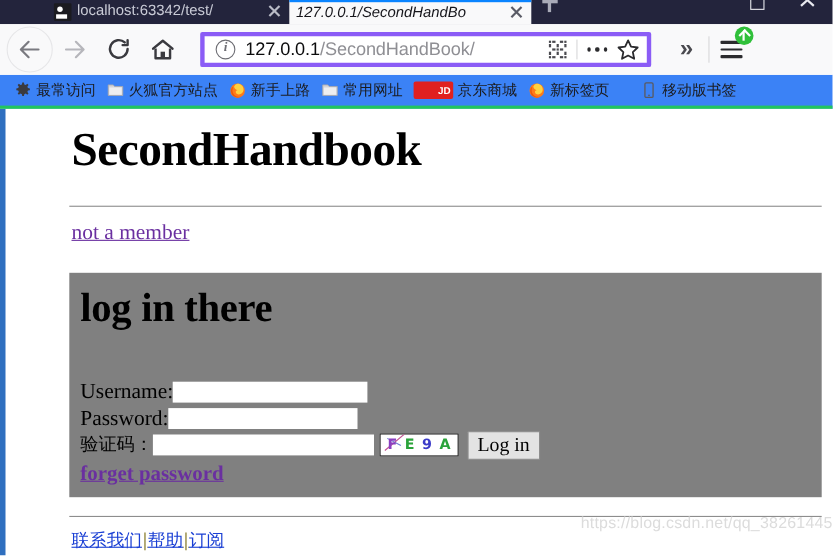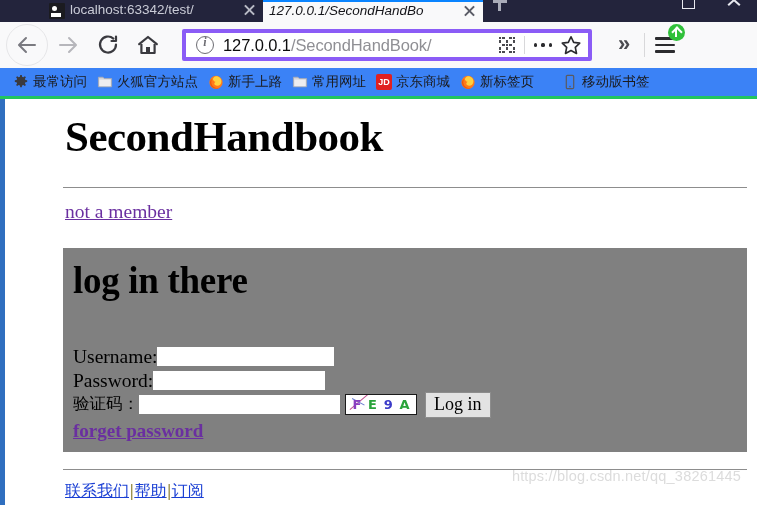--- a/index.html
+++ b/index.html
@@ -312,20 +312,21 @@
   .ico-jd {
     width: 16px; height: 16px;
     background: #e02020;
     border-radius: 2px;
     color: #fff;
     font-size: 9px;
     font-weight: 700;
     line-height: 16px;
     text-align: center;
     font-family: "Liberation Sans", sans-serif;
+    padding-left: 20px;
   }
   .bm-spacer { width: 18px; flex: 0 0 18px; }
 
   
   .viewport {
     position: relative;
     height: 406px;
     background: #ffffff;
     overflow: hidden;
   }
@@ -489,21 +490,21 @@
     color: #1a3fd4;
     text-decoration: underline;
   }
   .footer-links .sep {
     color: #9a8f4a;
     text-decoration: underline;
   }
 
   .watermark {
     position: absolute;
-    right: 16px;
+    right: 0;
     bottom: 21px;
     font-family: "Liberation Sans", sans-serif;
     font-size: 14.5px;
     color: #dcdcdc;
     letter-spacing: 0.2px;
     user-select: none;
   }
 </style>
 </head>
 <body>

